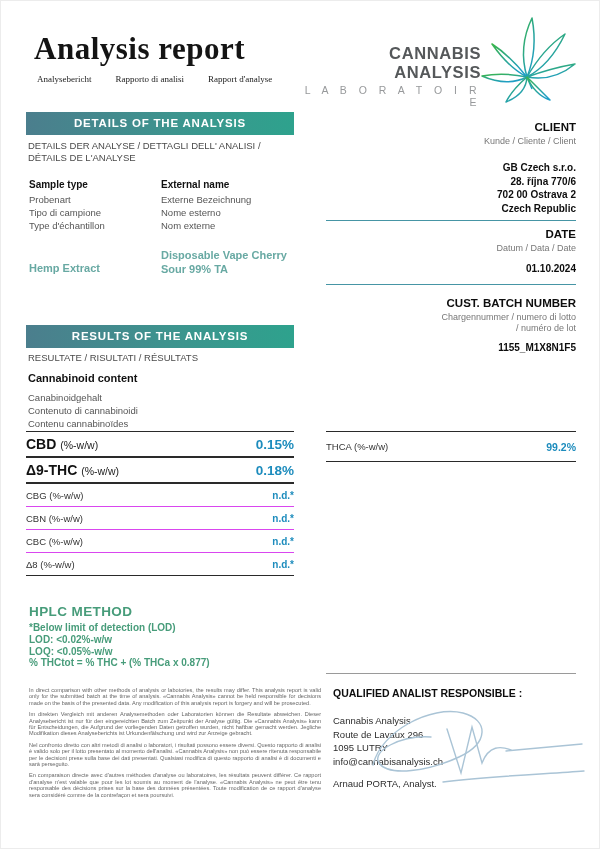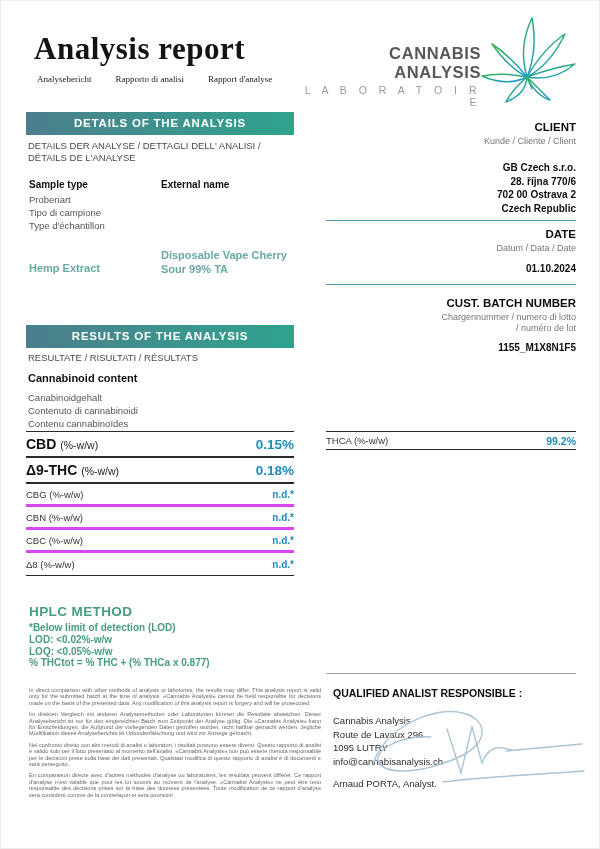--- a/index.html
+++ b/index.html
@@ -35,28 +35,28 @@
   .rp{left:325px; width:250px; text-align:right;}
   .rp-label{font-size:11.5px; font-weight:bold; color:#0d0d0d;}
   .rp-sub{font-size:9px; color:#777;}
   .rp-strong{font-size:10px; font-weight:bold; color:#0d0d0d; line-height:13.5px;}
   .teal-line{left:325px; width:250px; border-top:1px solid #4695a5; height:0;}
 
   
   .tbl{left:25px; width:268px; border-top:1.2px solid #2a2a2a;}
   .trow{display:flex; justify-content:space-between; align-items:center; box-sizing:border-box;}
   .trow.primary{height:26px; border-bottom:2px solid #2a2a2a;}
-  .trow.small{height:23px; border-bottom:3px solid #d946ef;}
+  .trow.small{height:23px; border-bottom:1px solid #d946ef;}
   .trow.small:last-child{border-bottom:1.5px solid #2a2a2a;}
   .cname{font-size:14px; font-weight:bold; color:#111;}
   .cunit{font-size:10.5px; font-weight:normal; color:#222;}
   .cval{font-size:13.5px; font-weight:bold; color:#1d8cbd;padding-left:24px;}
   .sname{font-size:9.5px; color:#333;}
   .sval{font-size:10px; font-weight:bold; color:#1d8cbd;}
-  .thca{left:325px; top:430px; width:250px; height:19px; border-top:1.4px solid #2a2a2a; border-bottom:1.4px solid #2a2a2a;}
+  .thca{left:325px; top:430px; width:250px; height:31px; border-top:1.4px solid #2a2a2a; border-bottom:1.4px solid #2a2a2a;}
 
   
   .method-title{left:28px; top:603px; font-size:13.5px; font-weight:bold; color:#479c7a; letter-spacing:.4px;}
   .method-lines{left:28px; top:621px; font-size:10px; font-weight:bold; color:#479c7a; line-height:11.8px;}
 
   
   .disc{left:28px; top:686px; width:292px; font-size:5.6px; line-height:6.4px; color:#666; text-align:justify;}
   .disc p{margin:0 0 5px 0;}
 
   
@@ -109,20 +109,25 @@
   <div class="abs" style="left:28px; top:178px; width:125px;">
     <div class="field-label">Sample type</div>
     <div class="field-lines">
       <div>Probenart</div>
       <div>Tipo di campione</div>
       <div>Type d'échantillon</div>
     </div>
   </div>
   <div class="abs" style="left:160px; top:178px; width:140px;">
     <div class="field-label">External name</div>
+    <div class="field-lines">
+      <div>Externe Bezeichnung</div>
+      <div>Nome esterno</div>
+      <div>Nom externe</div>
+    </div>
   </div>
   <div class="abs teal-val" style="left:28px; top:260px;">Hemp Extract</div>
   <div class="abs teal-val" style="left:160px; top:247px; width:135px;">Disposable Vape Cherry Sour 99% TA</div>
 
   <div class="abs rp rp-label" style="top:120px;">CLIENT</div>
   <div class="abs rp rp-sub" style="top:135px;">Kunde / Cliente / Client</div>
   <div class="abs rp rp-strong" style="top:160px;">
     <div>GB Czech s.r.o.</div>
     <div>28. října 770/6</div>
     <div>702 00 Ostrava 2</div>

